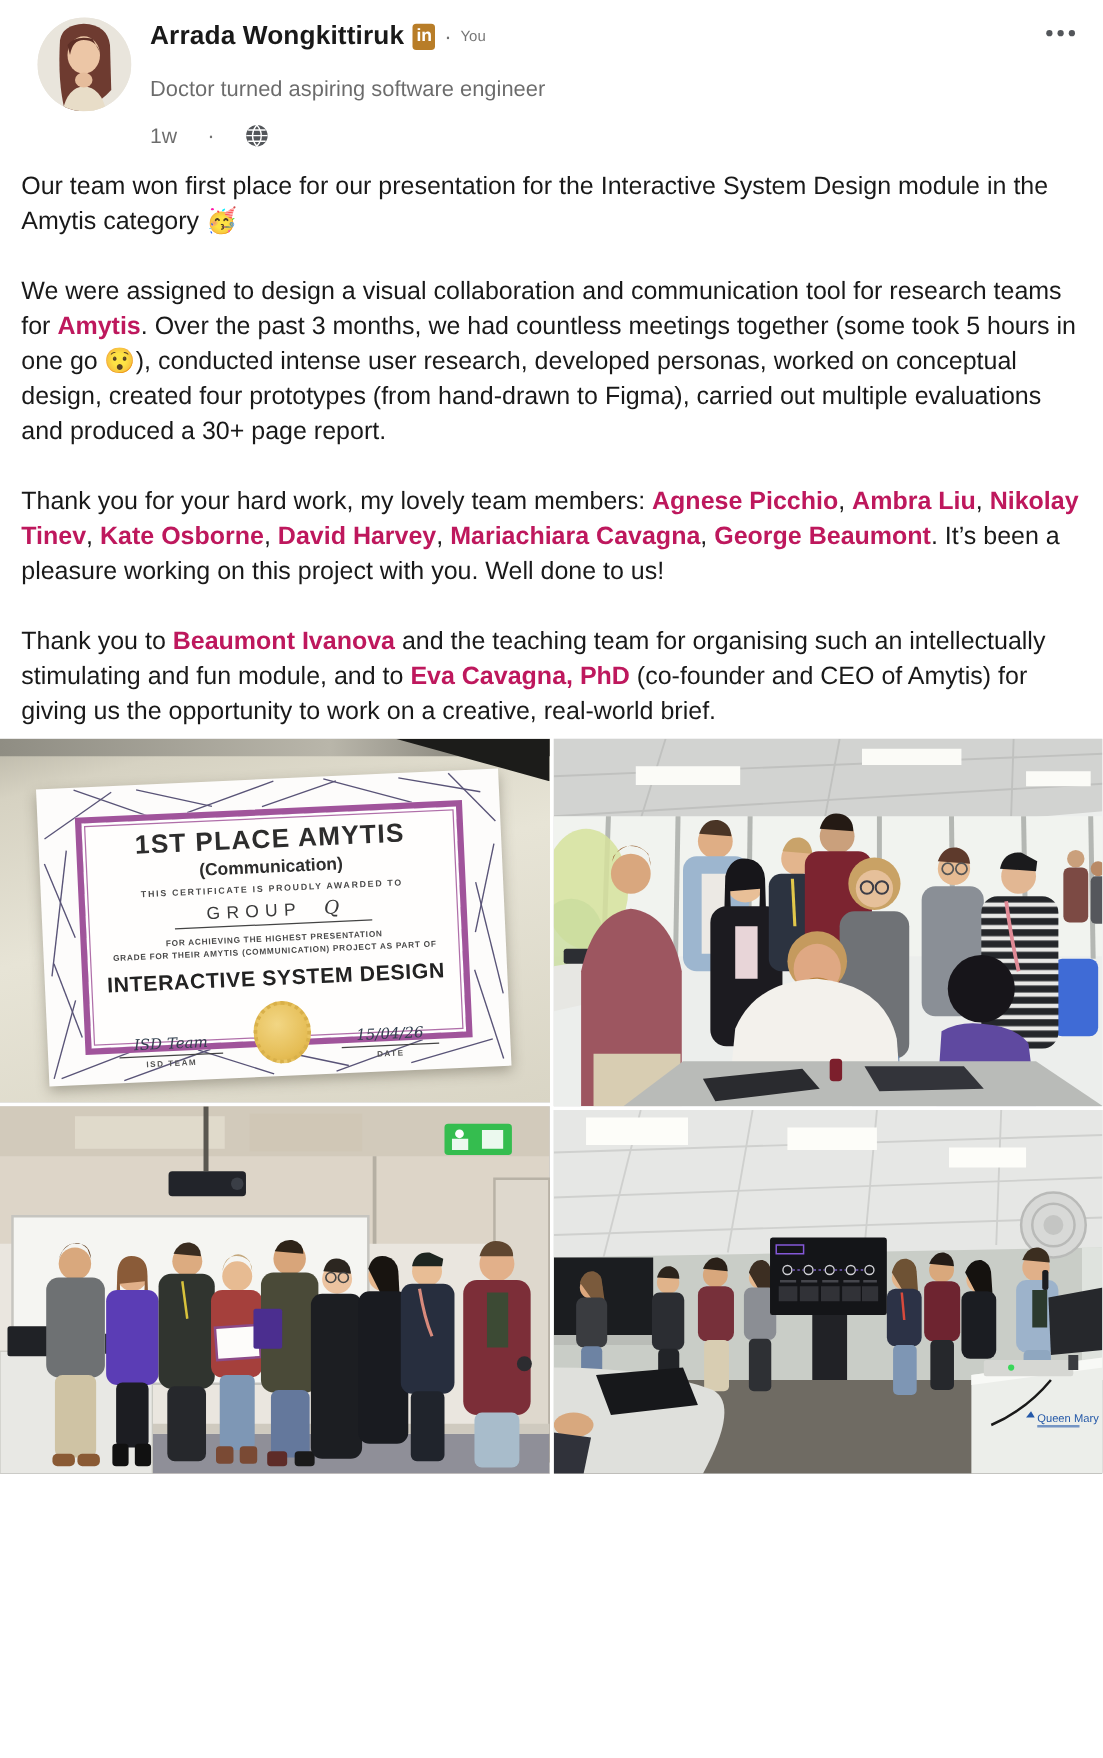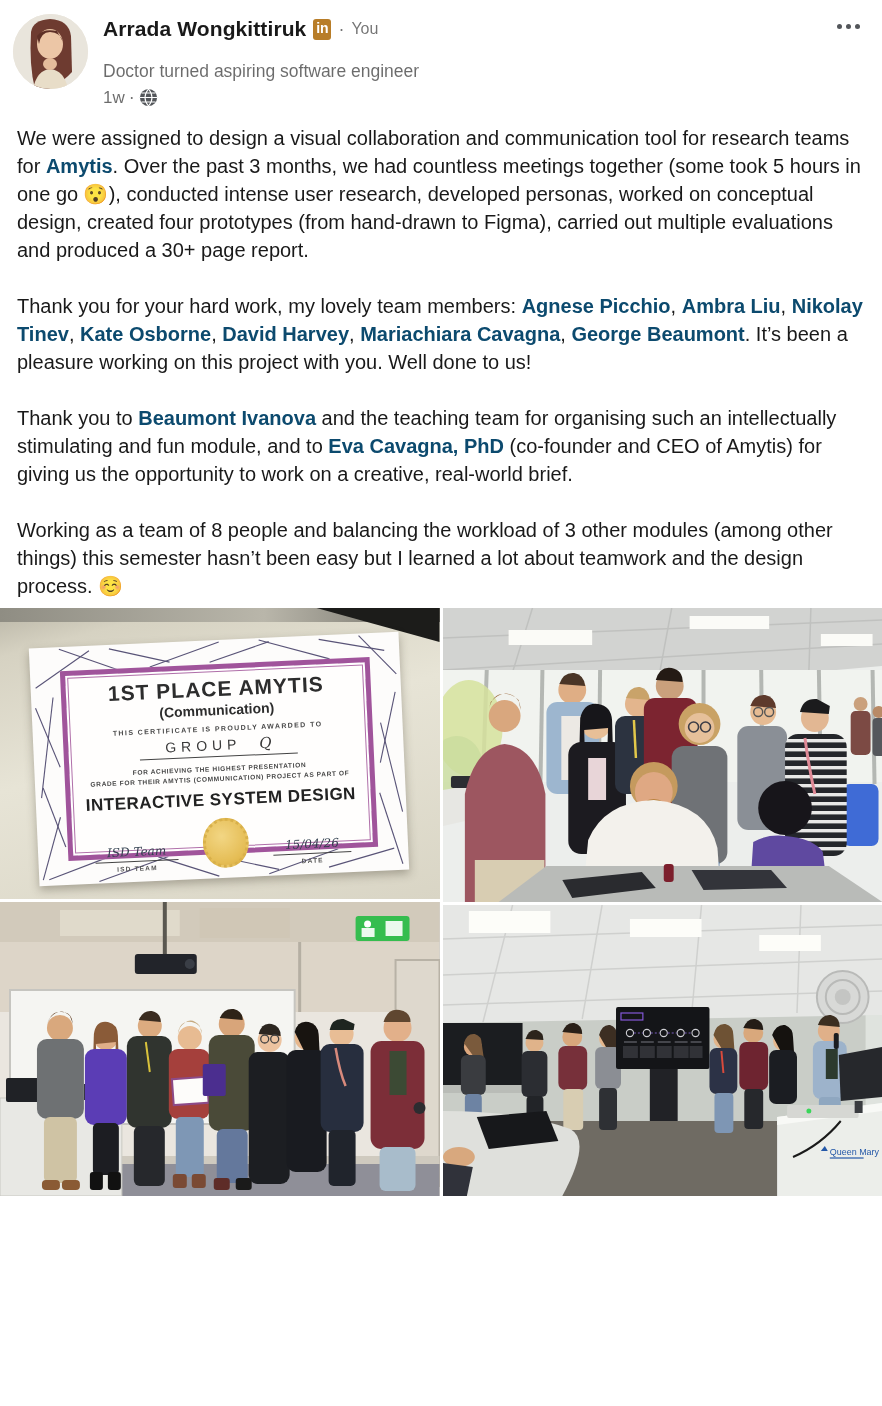--- a/index.html
+++ b/index.html
@@ -1,39 +1,39 @@
 <!DOCTYPE html>
 <html><head>
 <meta charset="utf-8">
 <style>
   * { box-sizing: border-box; }
   html,body { margin:0; padding:0; background:#fff; width:882px; height:1406px; overflow:hidden;
     font-family:"Liberation Sans", sans-serif; }
 
   
-  .post-header { display:flex; align-items:flex-start; padding:14px 16px 4px 13px;text-align:center; }
+  .post-header { display:flex; align-items:flex-start; padding:14px 16px 4px 30px;text-align:center; }
   .avatar { width:75px; height:75px; border-radius:50%; overflow:hidden; flex:none; background:#e9e4da; }
   .avatar svg { display:block; }
   .header-text { margin-left:15px; padding-top:3px; min-width:0; }
   .name-row { display:flex; align-items:center; gap:7px; }
   .actor-name { font-size:21px; font-weight:700; color:rgba(0,0,0,.9); letter-spacing:.1px; }
   .li-badge { width:18px; height:21px; border-radius:3px; background:#b87d28; color:#fff;
     font-size:14px; font-weight:700; display:flex; align-items:center; justify-content:center; line-height:1; padding-bottom:2px;}
   .dot-sep { color:rgba(0,0,0,.55); font-size:18px; }
-  .you-label { color:rgba(0,0,0,.55); font-size:16px; font-weight:400; }
+  .you-label { color:rgba(0,0,0,.55); font-size:12px; font-weight:400; }
   .headline { margin-top:20px; font-size:17.5px; color:rgba(0,0,0,.58); }
-  .meta-row { margin-top:5px; display:flex; align-items:center; gap:4px; font-size:17px; color:rgba(0,0,0,.58); }
+  .meta-row { margin-top:16px; display:flex; align-items:center; gap:24px; font-size:17px; color:rgba(0,0,0,.58); }
   .overflow-menu { margin-left:auto; padding:10px 6px; display:flex; gap:4px; cursor:pointer; }
   .overflow-menu i { width:5px; height:5px; border-radius:50%; background:#53565a; display:block; }
 
   
   .post-body { padding:12px 17px 8px; font-size:20px; line-height:28px; color:rgba(0,0,0,.9); }
   .para { margin:0 0 28px; }
   .para:last-child { margin-bottom:0; }
-  .link { color:#0c4a6e; font-weight:600; cursor:pointer;margin-top:36px; }
+  .link { color:#be185d; font-weight:600; cursor:pointer;margin-top:36px; }
 
   
   .photo-grid { display:flex; gap:3px; width:882px; }
   .photo-col { display:flex; flex-direction:column; gap:3px; width:calc(50% - 1.5px); }
   .photo { position:relative; overflow:hidden; background:#ccc; cursor:pointer; }
   .photo svg { display:block; width:100%; height:100%; }
   #photo-cert { height:291px; }
   #photo-group-win { height:294px; }
   #photo-classroom { height:294px; }
   #photo-presentation { height:291px; }
@@ -99,24 +99,24 @@
     </div>
   </div>
   <div class="overflow-menu">
     <i></i>
       <i></i>
       <i></i>
   </div>
 </div>
 
 <div class="post-body">
+    <div class="para"><span>Our team won first place for our presentation for the Interactive System Design module in the Amytis category 🥳</span></div>
     <div class="para"><span>We were assigned to design a visual collaboration and communication tool for research teams for </span><span class="link">Amytis</span><span>. Over the past 3 months, we had countless meetings together (some took 5 hours in one go 😯), conducted intense user research, developed personas, worked on conceptual design, created four prototypes (from hand-drawn to Figma), carried out multiple evaluations and produced a 30+ page report.</span></div>
     <div class="para"><span>Thank you for your hard work, my lovely team members: </span><span class="link">Agnese Picchio</span><span>, </span><span class="link">Ambra Liu</span><span>, </span><span class="link">Nikolay Tinev</span><span>, </span><span class="link">Kate Osborne</span><span>, </span><span class="link">David Harvey</span><span>, </span><span class="link">Mariachiara Cavagna</span><span>, </span><span class="link">George Beaumont</span><span>. It’s been a pleasure working on this project with you. Well done to us!</span></div>
     <div class="para"><span>Thank you to </span><span class="link">Beaumont Ivanova</span><span> and the teaching team for organising such an intellectually stimulating and fun module, and to </span><span class="link">Eva Cavagna, PhD</span><span> (co-founder and CEO of Amytis) for giving us the opportunity to work on a creative, real-world brief.</span></div>
-    <div class="para"><span>Working as a team of 8 people and balancing the workload of 3 other modules (among other things) this semester hasn’t been easy but I learned a lot about teamwork and the design process. ☺️</span></div>
   </div>
 
 <div class="photo-grid">
   <div class="photo-col">
 
     <div class="photo" id="photo-cert">
       <div class="cert-scene">
         <div class="cert-top-edge"></div>
         <div class="cert-corner"></div>
         <div class="cert-paper">

